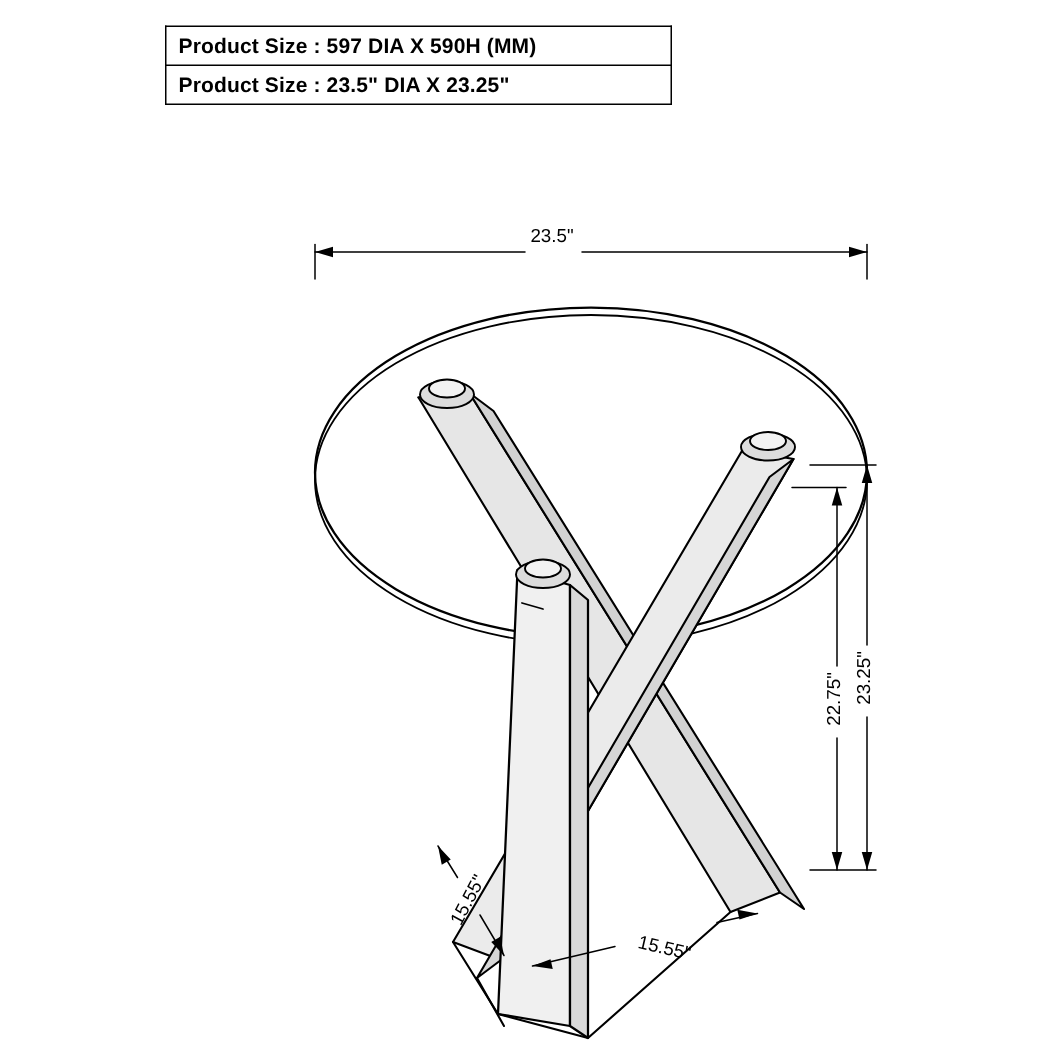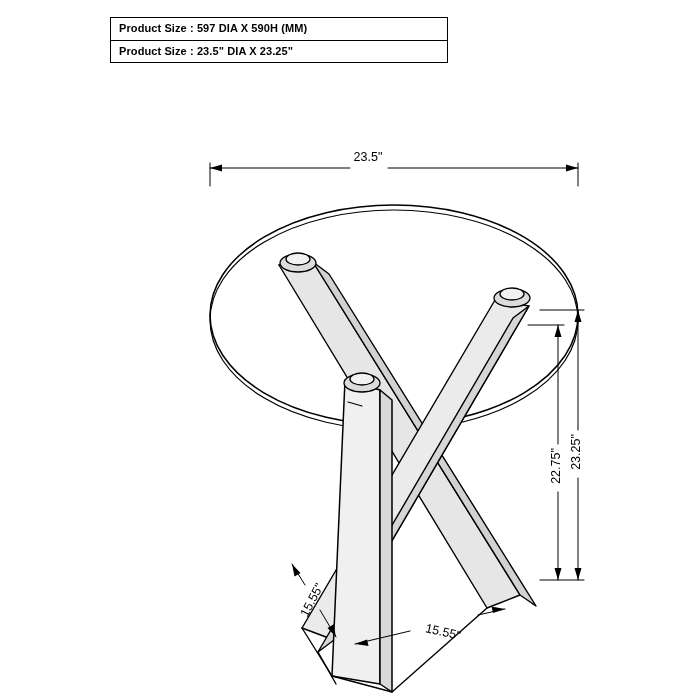--- a/index.html
+++ b/index.html
@@ -21,21 +21,21 @@
     position: absolute;
     left: 110px;
     top: 17px;
     border-collapse: collapse;
     background: #ffffff;
   }
   .spec-table td {
     border: 1.5px solid #000000;
     padding: 4px 8px 5px 8px;
     white-space: nowrap;
-    font-size: 11px;
+    font-size: 14px;
     font-weight: bold;
     letter-spacing: 0.1px;
     line-height: 1.15;
   }
   .spec-row-1 td { width: 320px; }
   .spec-row-2 td { width: 264px; }
 
   
   .stage {
     position: absolute;

